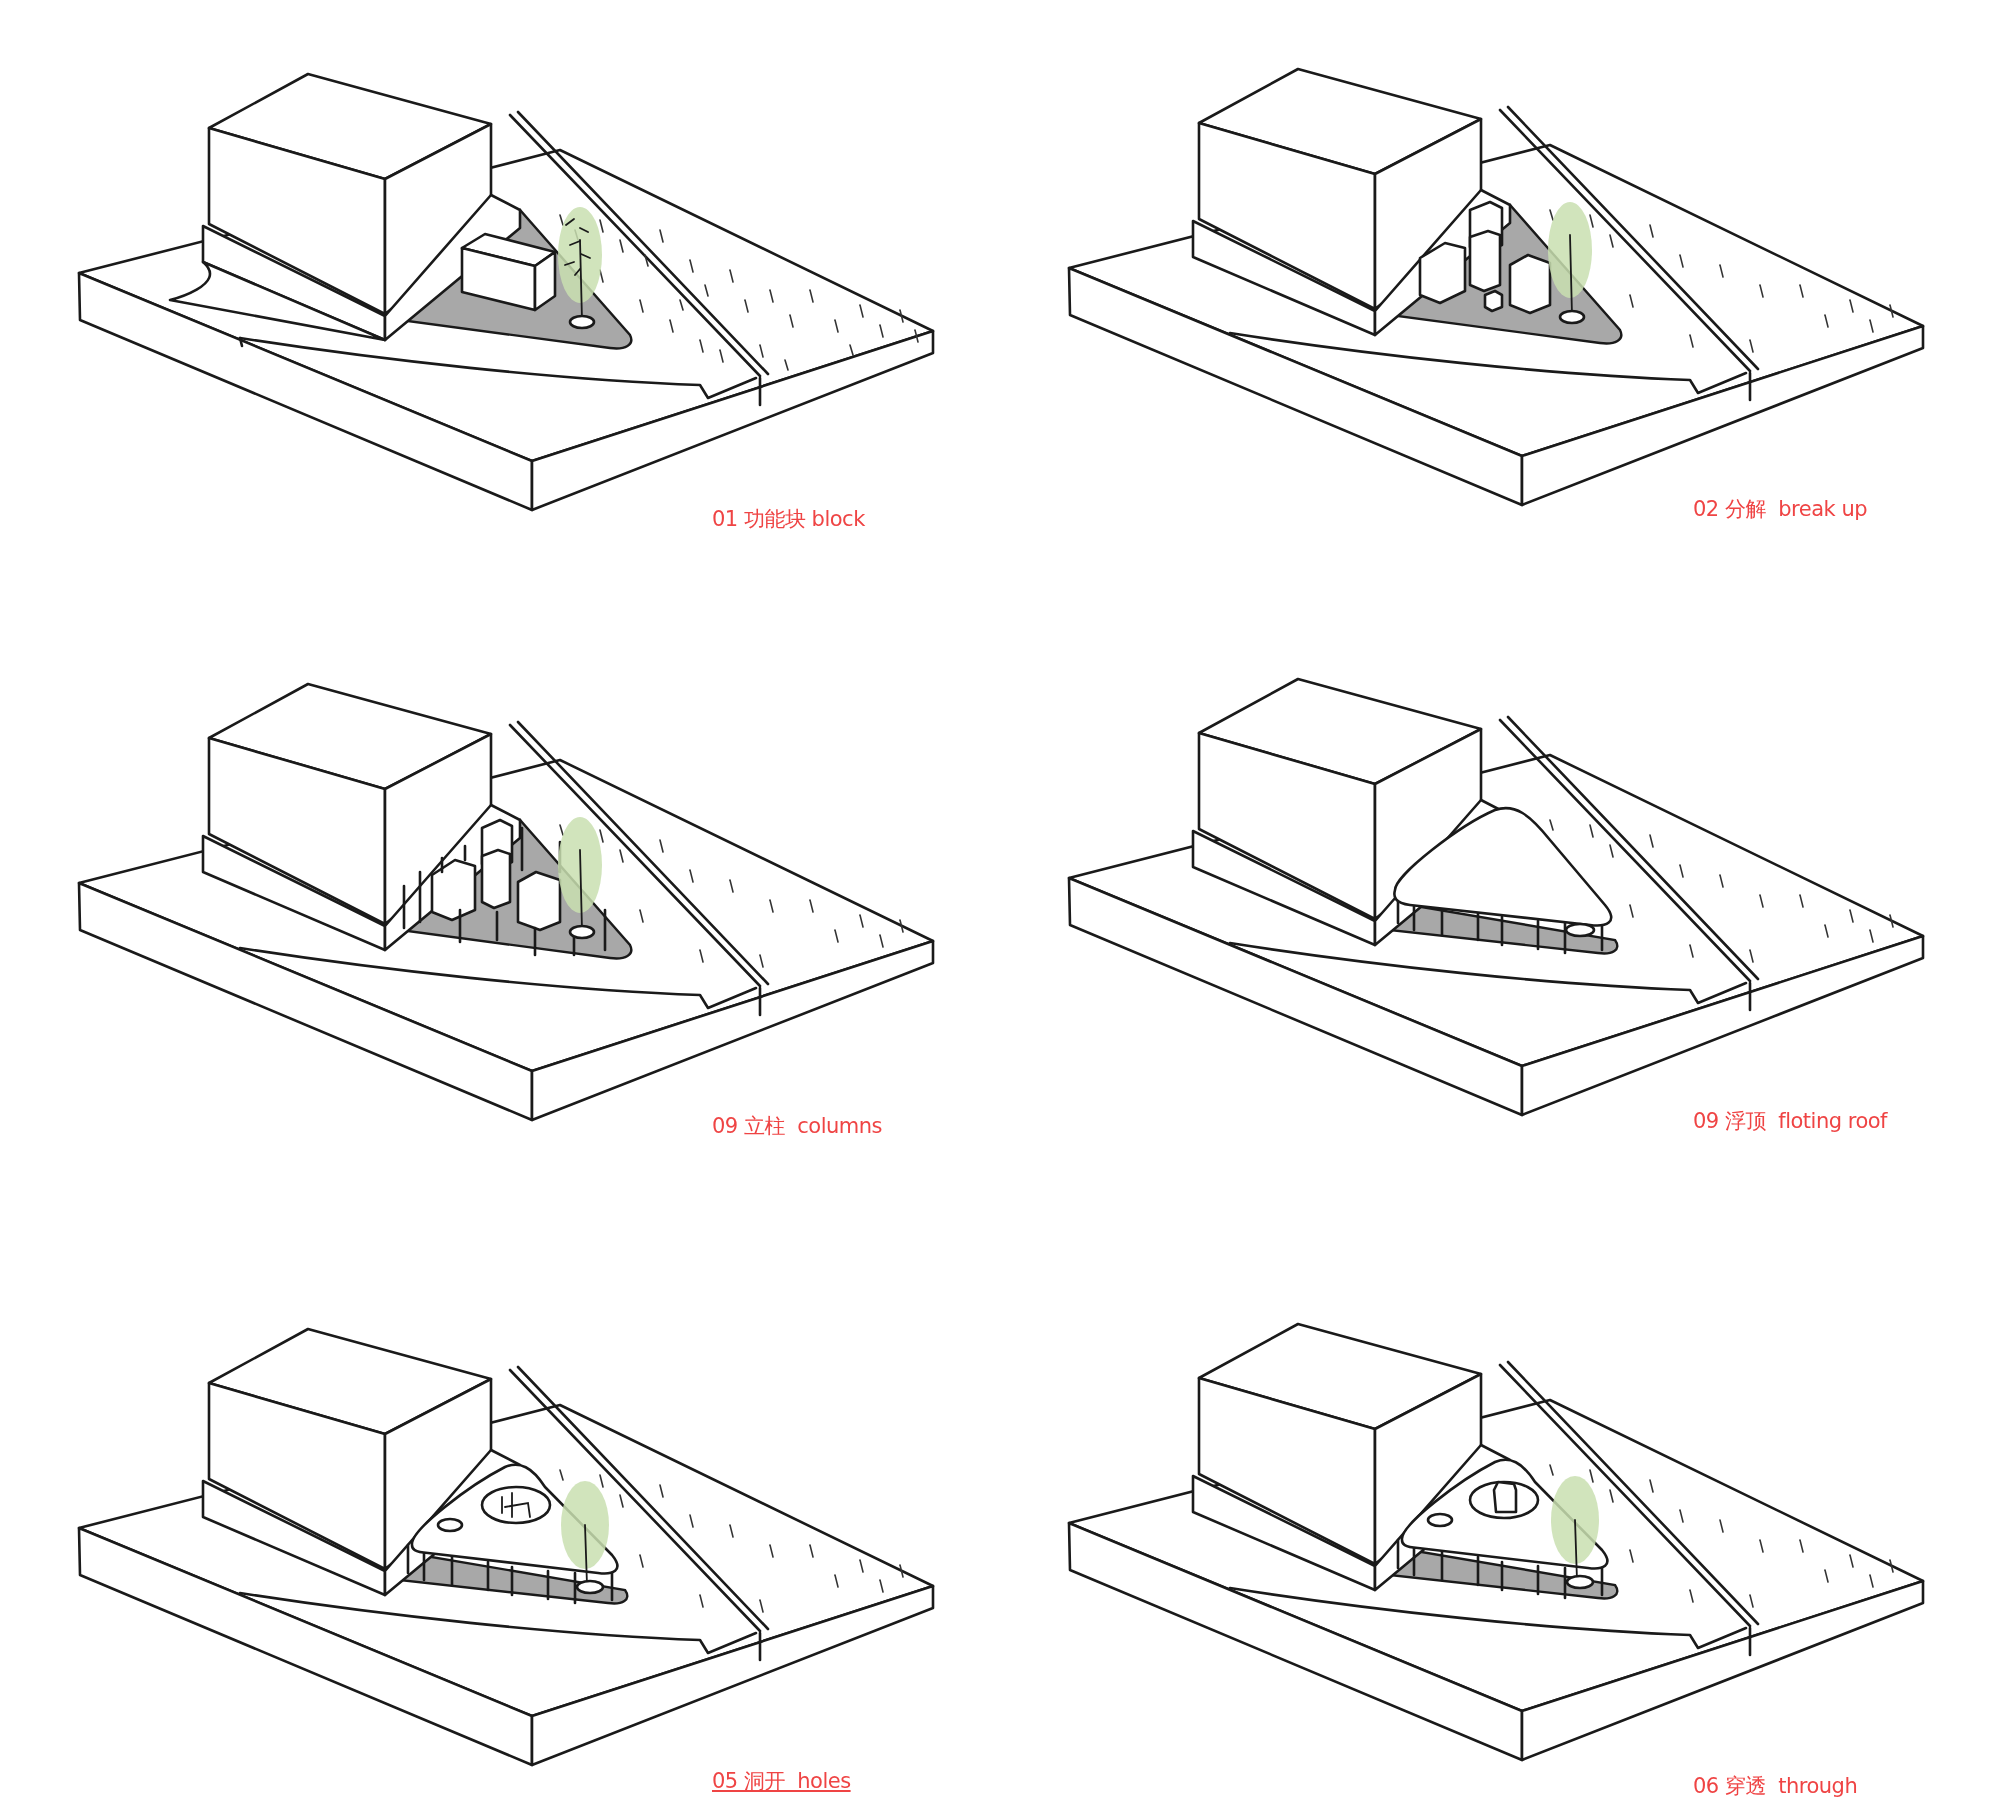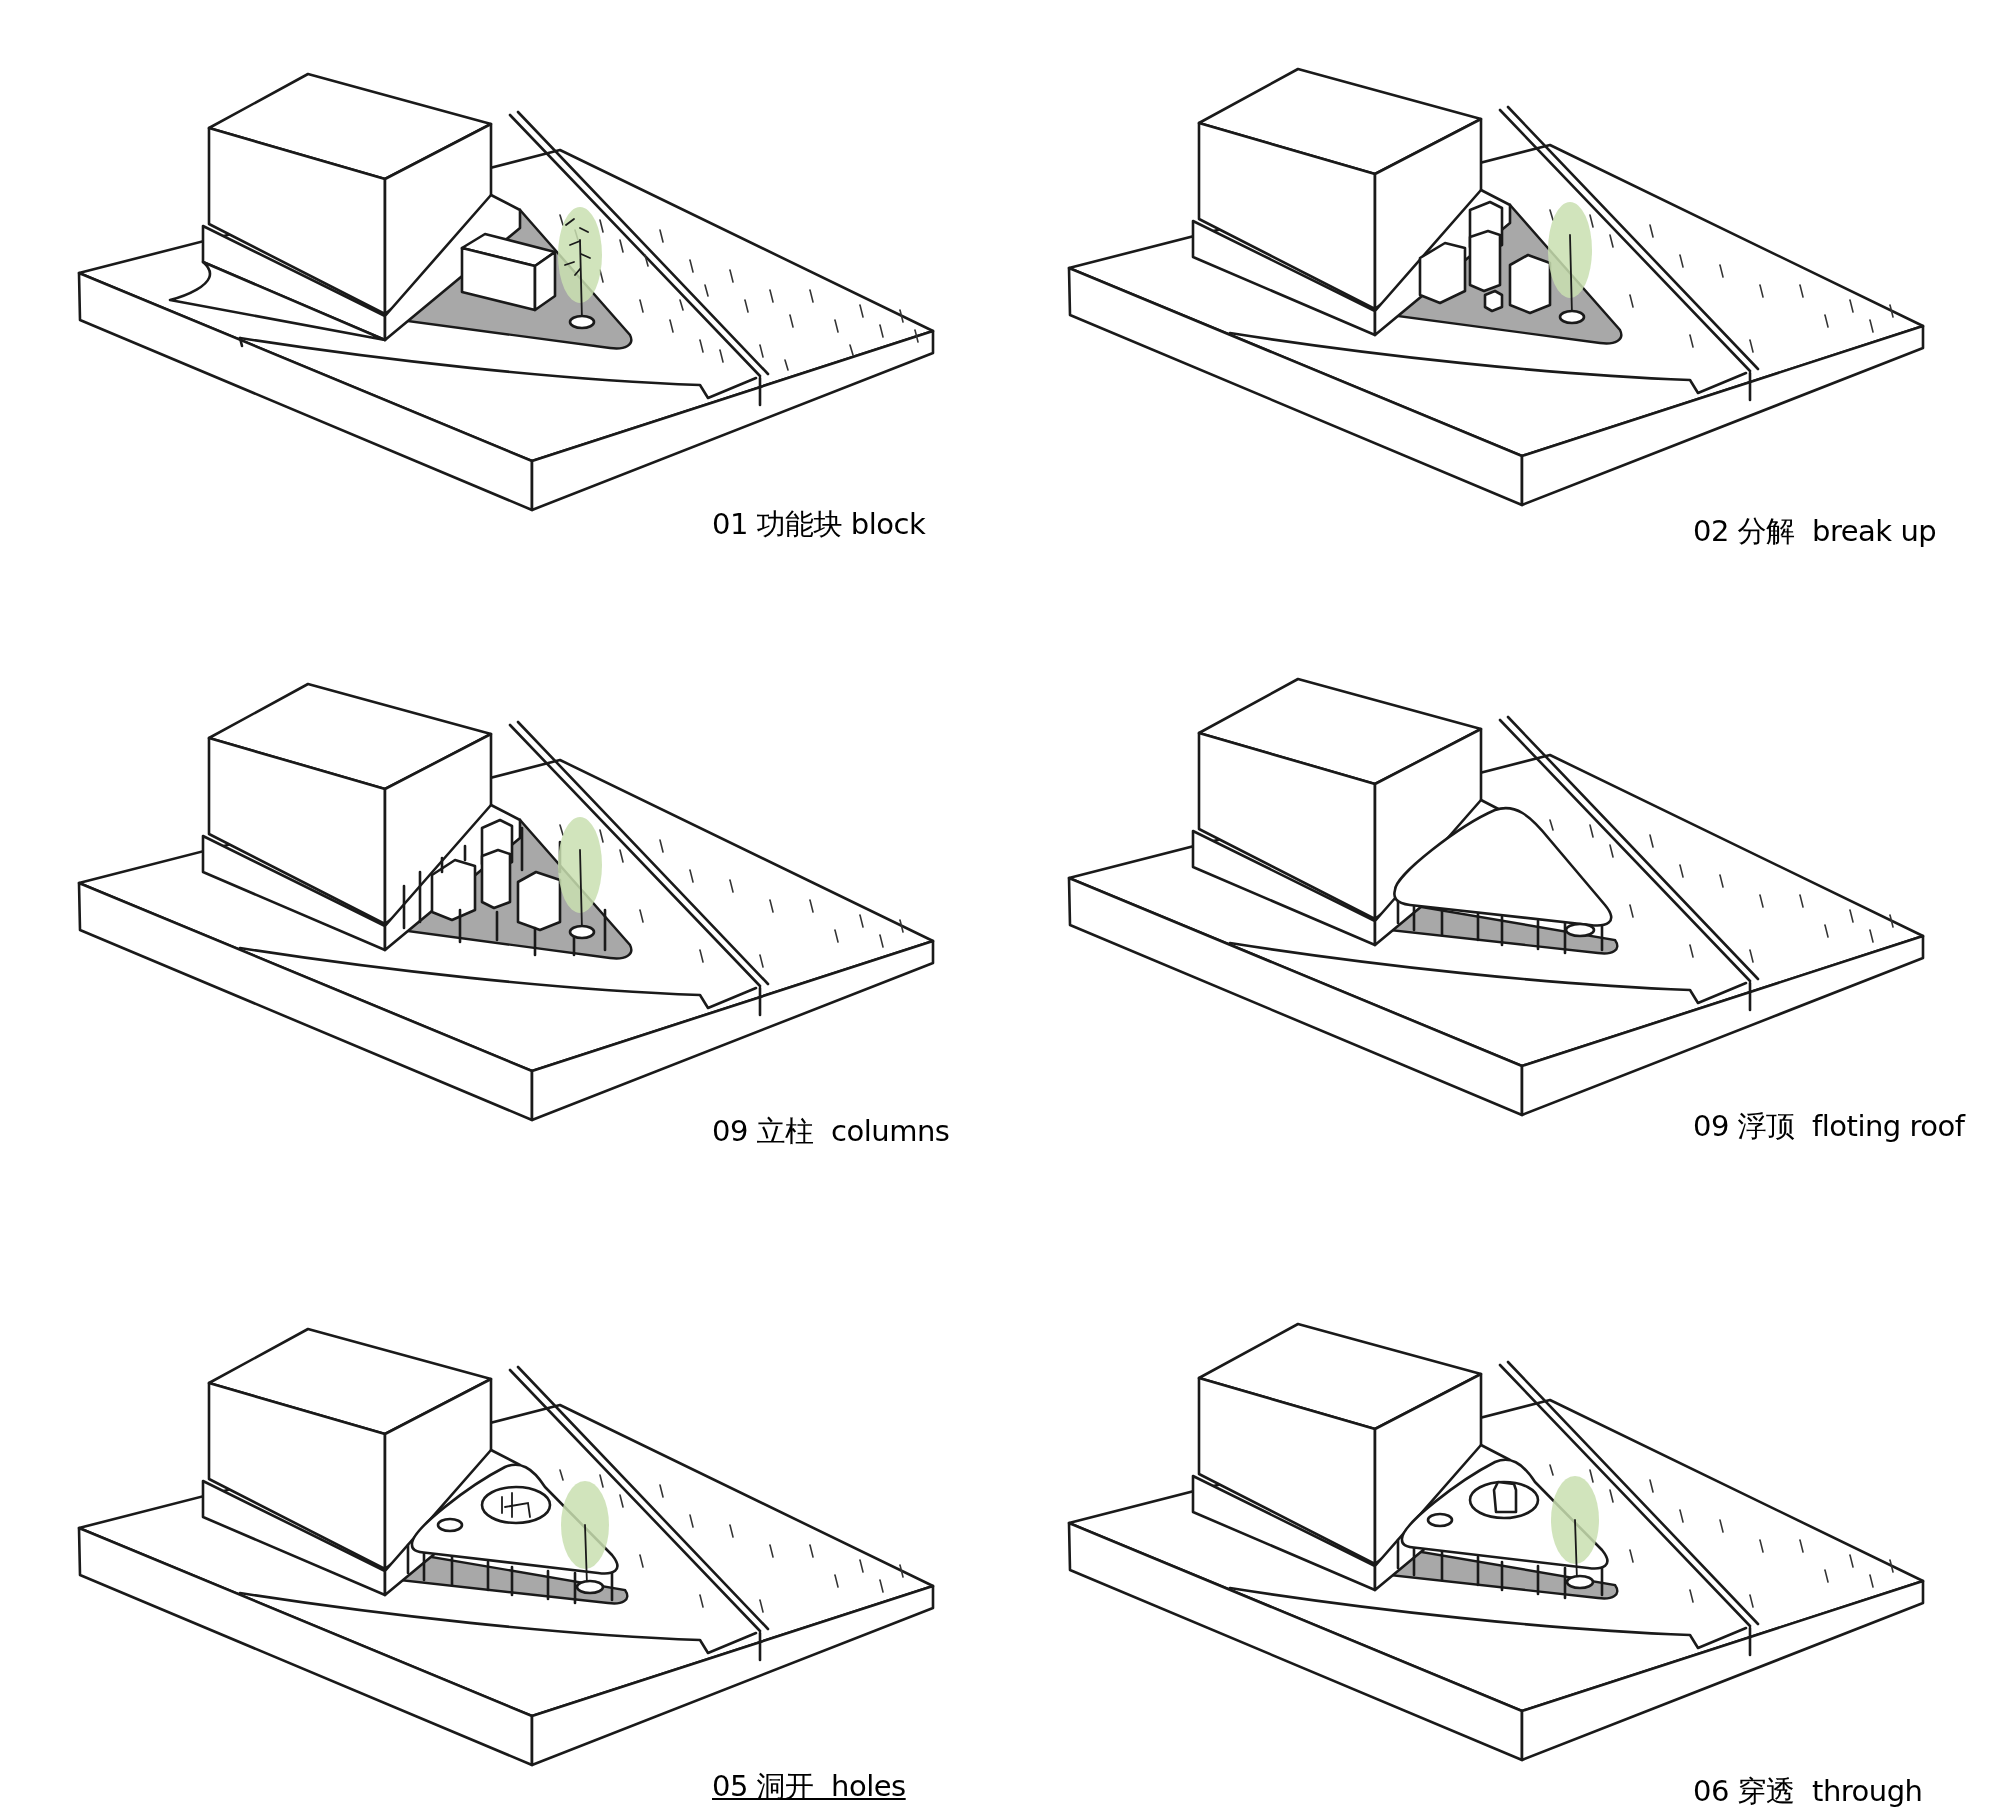--- a/index.html
+++ b/index.html
@@ -1,19 +1,19 @@
 <!DOCTYPE html>
 <html><head>
 <meta charset="utf-8">
 <style>
   html,body{margin:0;padding:0;background:#ffffff;}
   body{width:2000px;height:1814px;position:relative;overflow:hidden;font-family:"DejaVu Sans","Liberation Sans",sans-serif;}
   .panel{position:absolute;width:1000px;height:600px;}
   .panel svg{position:absolute;left:0;top:0;width:1000px;height:600px;overflow:visible;}
-  .caption{position:absolute;font-size:29px;color:#000000;white-space:pre;letter-spacing:-0.5px;}
+  .caption{position:absolute;font-size:21px;color:#ef4444;white-space:pre;letter-spacing:-0.5px;}
   .ln{fill:none;stroke:#1a1a1a;stroke-width:2.6;stroke-linejoin:round;stroke-linecap:round;}
   .thin{fill:none;stroke:#1a1a1a;stroke-width:1.8;stroke-linecap:round;}
   .wht{fill:#ffffff;stroke:#1a1a1a;stroke-width:2.6;stroke-linejoin:round;}
   .gnd{stroke:#1a1a1a;stroke-width:2.4;}
   .grass line{stroke:#333;stroke-width:1.6;stroke-linecap:round;}
 </style>
 </head>
 <body>
 
 <div class="panel" style="left:0px;top:0px;">
@@ -125,21 +125,21 @@
       <path class="wht" d="M480,242 L498,236 L510,240 L510,290 L494,296 L480,290 Z"></path>
       <path class="wht" d="M520,270 L538,260 L560,268 L560,310 L540,318 L520,310 Z"></path>
       <path class="wht" d="M495,300 L505,296 L512,300 L512,312 L502,316 L495,312 Z"></path>
     </g>
     <g>
       <ellipse cx="580" cy="255" rx="22" ry="48" fill="#c9dfb0" opacity="0.85"></ellipse>
       <line class="thin" x1="580" y1="240" x2="582" y2="320"></line>
       <ellipse cx="582" cy="322" rx="12" ry="6" class="wht"></ellipse>
     </g>
   </svg>
-  <div class="caption" style="left:703px;top:500px;margin-top:17px;">02 分解  break up</div>
+  <div class="caption" style="left:703px;top:500px;">02 分解  break up</div>
 </div>
 
 <div class="panel" style="left:0px;top:610px;">
   <svg viewBox="0 0 1000 600">
     <g>
       <path class="wht" d="M79,273 L532,461 L933,331 L560,150 Z"></path>
       <path class="wht" d="M79,273 L80,320 L532,510 L532,461 Z"></path>
       <path class="wht" d="M532,461 L532,510 L933,353 L933,331 Z"></path>
       <path class="ln" d="M240,338 C380,360 560,380 700,385 L708,398 L756,378"></path>
       <line class="ln" x1="760" y1="378" x2="760" y2="405"></line>

